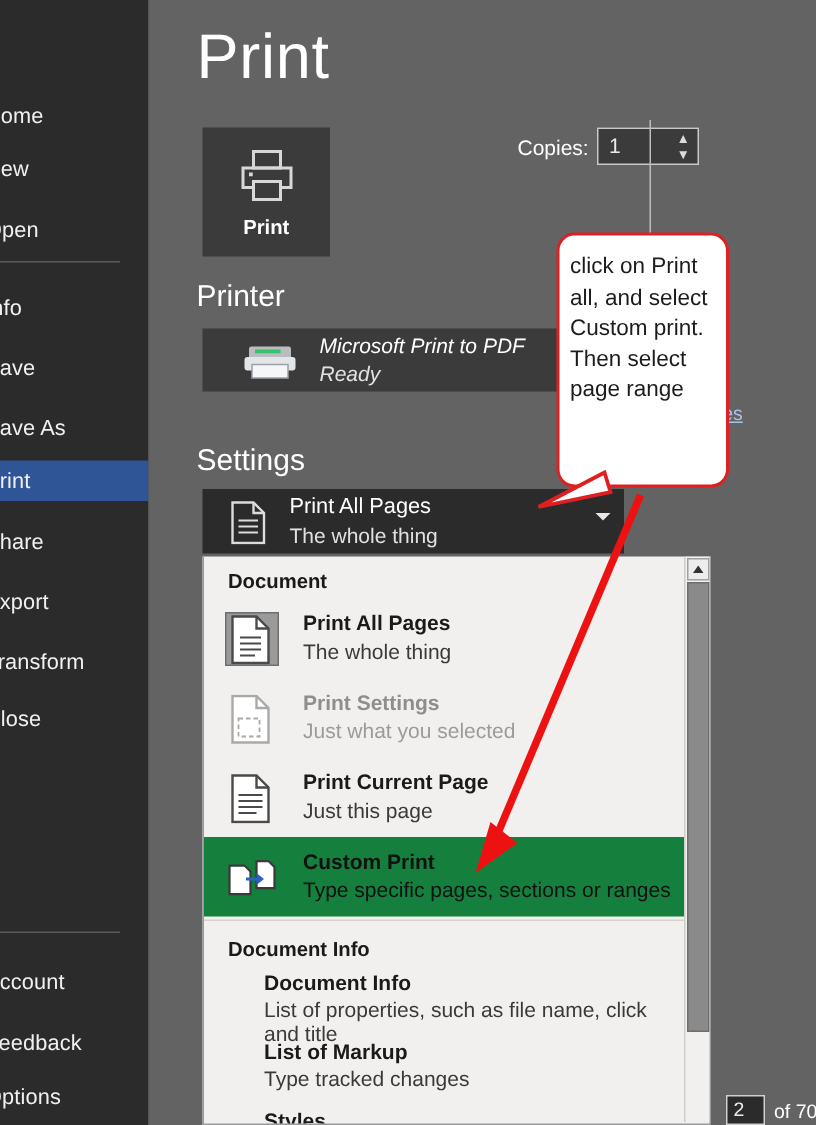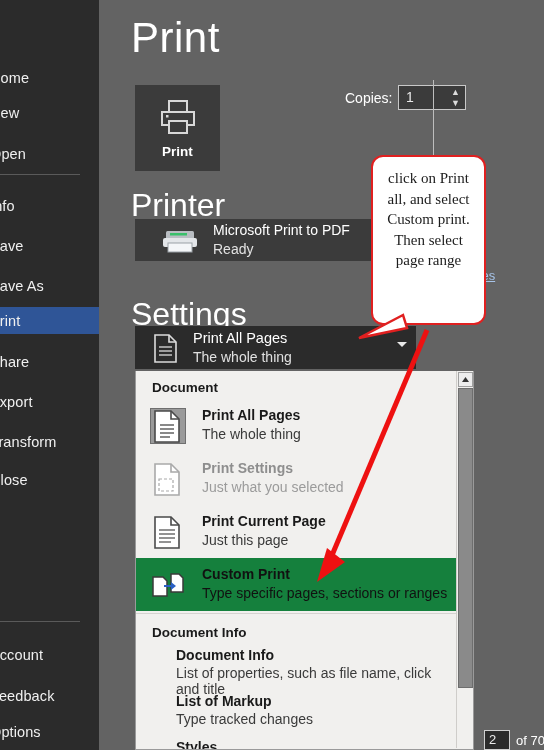--- a/index.html
+++ b/index.html
@@ -79,28 +79,29 @@
   .spin.up { top: 2px; }
   .spin.down { top: 13px; }
 
   .vrule {
     position: absolute; left: 328px; top: 80px;
     width: 1px; height: 105px; background: #bdbdbd;
   }
 
   .sec-head {
     position: absolute; left: 26px;
-    color: #ffffff; font-size: 32px; font-weight: 300;
+    color: #ffffff; font-size: 20px; font-weight: 300;
   }
 
   .printer-box {
     position: absolute; left: 30px; top: 219px;
     width: 309px; height: 42px;
     background: #3b3b3b;
     cursor: pointer;
+    font-style: italic;
   }
   .printer-box .pname {
     position: absolute; left: 78px; top: 3px;
     color: #ffffff; font-size: 14px;
   }
   .printer-box .pstat {
     position: absolute; left: 78px; top: 22px;
     color: #e2e2e2; font-size: 14px;
   }
 
@@ -197,23 +198,22 @@
   .callout {
     position: absolute; left: 371px; top: 155px;
     width: 115px; height: 170px;
     background: #ffffff;
     border: 2.5px solid #e02020;
     border-radius: 12px;
     z-index: 40;
   }
   .callout .ctext {
     position: absolute; left: 7px; right: 7px; top: 11px;
-    text-align: center;
     font-size: 15px; line-height: 20.5px; color: #1c1c1c;
-    font-family: Liberation Serif, serif;
+    font-family: Liberation Sans, sans-serif;
   }
 
   
   .pagebox {
     position: absolute; left: 484px; top: 730px;
     width: 26px; height: 20px;
     background: #2b2b2b; border: 1px solid #d0d0d0;
     color: #e9e9e9; font-size: 13px;
     padding-left: 4px; line-height: 18px;
     z-index: 20;

